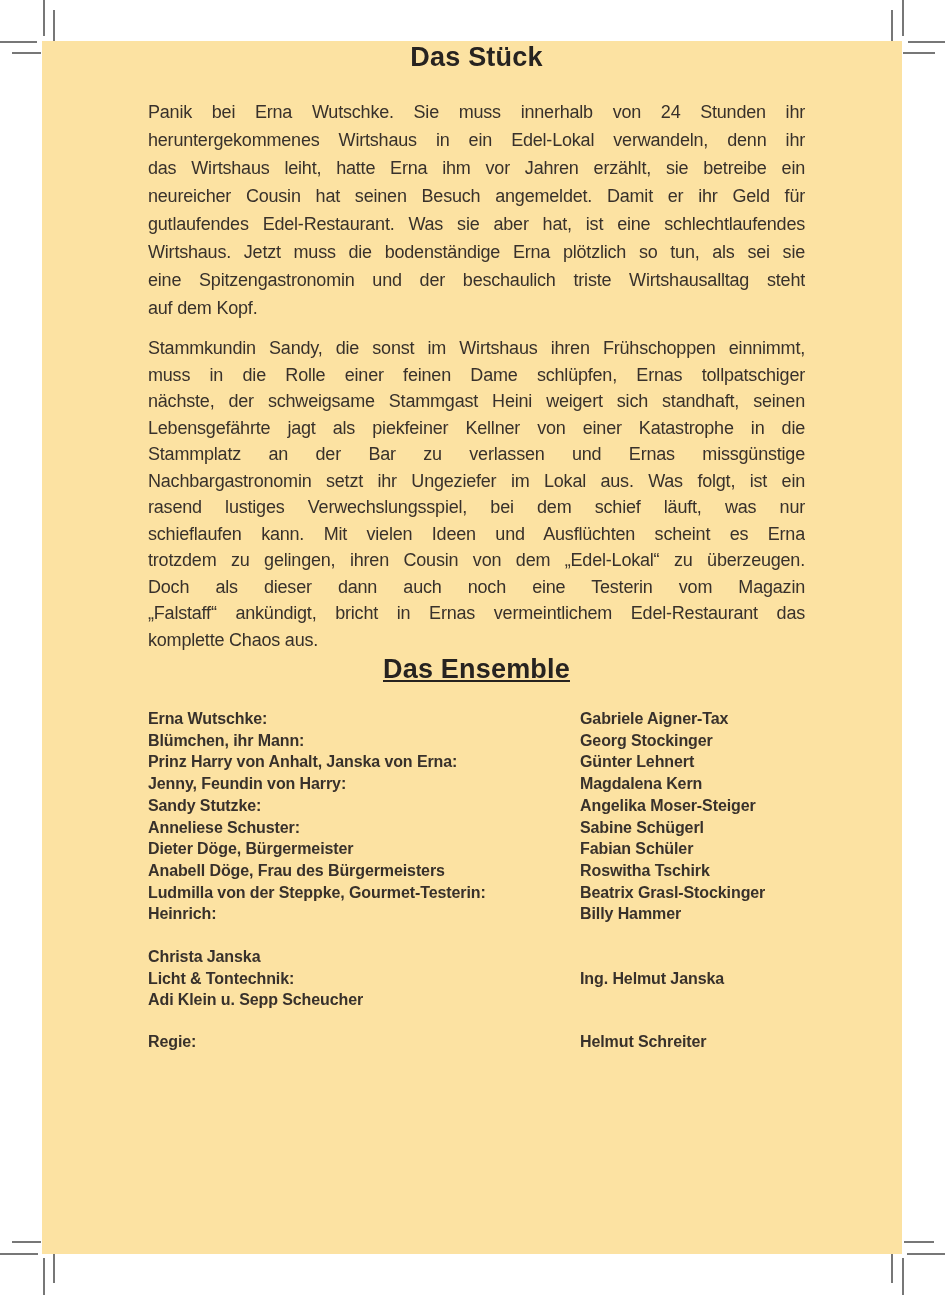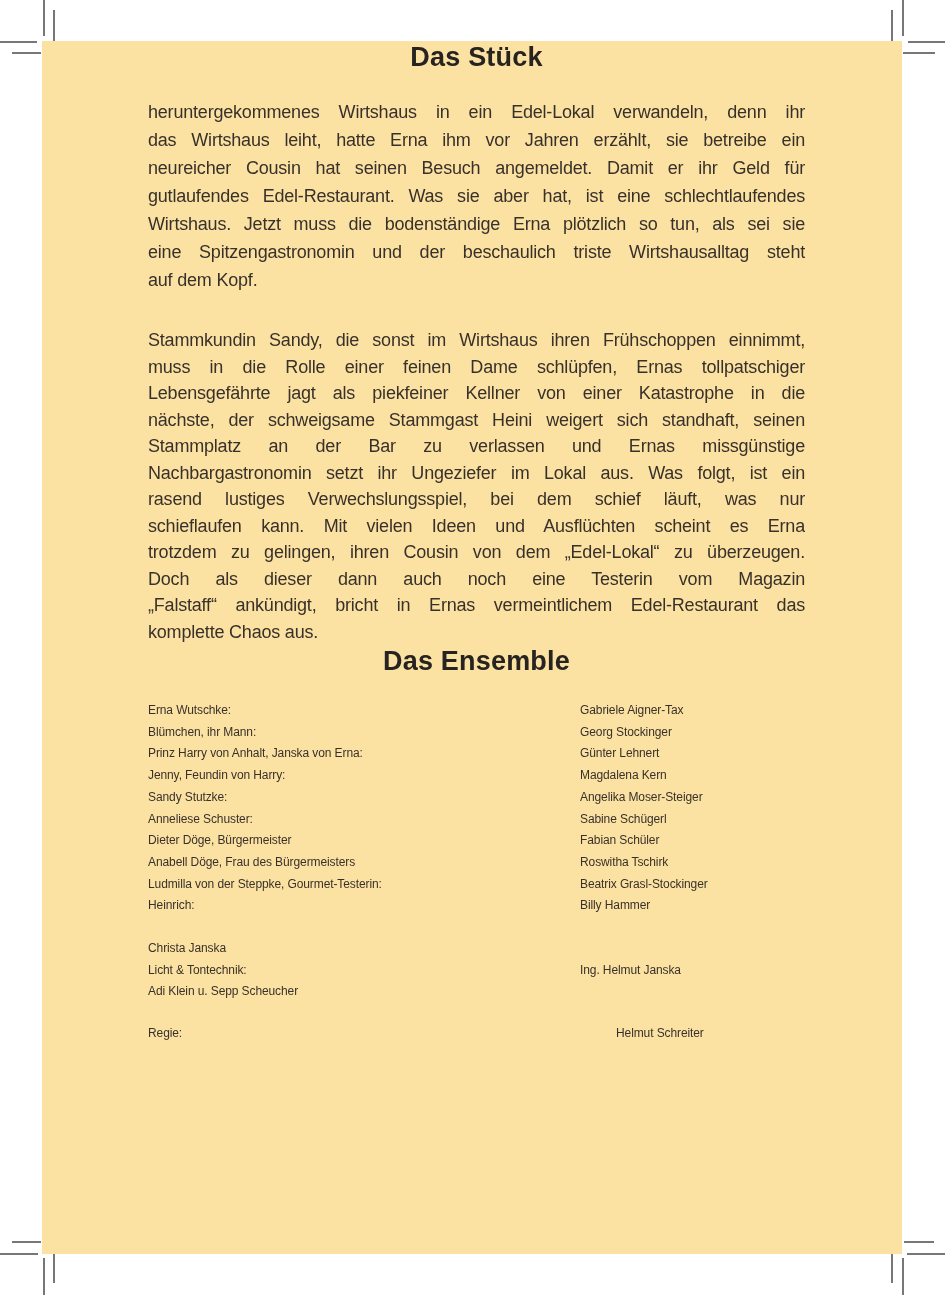--- a/index.html
+++ b/index.html
@@ -39,39 +39,39 @@
   .br-h1{left:904px;top:1241px;width:30px;height:1.5px;}
   .br-h2{left:907px;top:1253px;width:38px;height:1.5px;}
   .br-v1{left:902px;top:1258px;width:1.5px;height:37px;}
   .br-v2{left:891px;top:1254px;width:1.5px;height:29px;}
 
   h1.section-title{
     margin:0;text-align:center;color:var(--heading-text);
     font-size:27px;line-height:33px;font-weight:700;letter-spacing:.2px;
   }
   .title-stueck{margin-top:95px;}
-  .title-ensemble{margin-top:23px;}
+  .title-ensemble{margin-top:23px;text-decoration:underline;}
 
   .para{font-size:18px;letter-spacing:-0.2px;}
   .para .jline{
     text-align:justify;text-align-last:justify;
     white-space:nowrap;overflow:hidden;
   }
   .para .jline.lastline{text-align-last:left;}
   .p1{margin-top:24px;}
   .p1 .jline{line-height:28px;}
-  .p2{margin-top:33px;}
+  .p2{margin-top:13px;}
   .p2 .jline{line-height:26.5px;}
 
   .cast-list{margin-top:22px;}
   .crew-list{margin-top:21px;}
-  .regie-row{margin-top:20px;gap:36px;}
+  .regie-row{margin-top:20px;}
   .crow{
     display:grid;grid-template-columns:432px 1fr;
-    font-size:12px;line-height:21.7px;letter-spacing:-0.1px;
+    font-size:16px;line-height:21.7px;letter-spacing:-0.1px;font-weight:bold;
   }
   .crow span{white-space:nowrap;overflow:hidden;}
 </style>
 </head>
 <body>
 
 <div class="crop tl-v1"></div>
 <div class="crop tl-v2"></div>
 <div class="crop tl-h1"></div>
 <div class="crop tl-h2"></div>
@@ -86,34 +86,35 @@
 <div class="crop br-h1"></div>
 <div class="crop br-h2"></div>
 <div class="crop br-v1"></div>
 <div class="crop br-v2"></div>
 
 <div class="card">
 
   <h1 class="section-title title-stueck">Das Stück</h1>
 
   <div class="para p1">
+    <div class="jline">Panik bei Erna Wutschke. Sie muss innerhalb von 24 Stunden ihr</div>
     <div class="jline">heruntergekommenes Wirtshaus in ein Edel-Lokal verwandeln, denn ihr</div>
     <div class="jline">das Wirtshaus leiht, hatte Erna ihm vor Jahren erzählt, sie betreibe ein</div>
     <div class="jline">neureicher Cousin hat seinen Besuch angemeldet. Damit er ihr Geld für</div>
     <div class="jline">gutlaufendes Edel-Restaurant. Was sie aber hat, ist eine schlechtlaufendes</div>
     <div class="jline">Wirtshaus. Jetzt muss die bodenständige Erna plötzlich so tun, als sei sie</div>
     <div class="jline">eine Spitzengastronomin und der beschaulich triste Wirtshausalltag steht</div>
     <div class="jline lastline">auf dem Kopf.</div>
   </div>
 
   <div class="para p2">
     <div class="jline">Stammkundin Sandy, die sonst im Wirtshaus ihren Frühschoppen einnimmt,</div>
     <div class="jline">muss in die Rolle einer feinen Dame schlüpfen, Ernas tollpatschiger</div>
+    <div class="jline">nächste, der schweigsame Stammgast Heini weigert sich standhaft, seinen</div>
     <div class="jline">Lebensgefährte jagt als piekfeiner Kellner von einer Katastrophe in die</div>
-    <div class="jline">nächste, der schweigsame Stammgast Heini weigert sich standhaft, seinen</div>
     <div class="jline">Stammplatz an der Bar zu verlassen und Ernas missgünstige</div>
     <div class="jline">Nachbargastronomin setzt ihr Ungeziefer im Lokal aus. Was folgt, ist ein</div>
     <div class="jline">rasend lustiges Verwechslungsspiel, bei dem schief läuft, was nur</div>
     <div class="jline">schieflaufen kann. Mit vielen Ideen und Ausflüchten scheint es Erna</div>
     <div class="jline">trotzdem zu gelingen, ihren Cousin von dem „Edel-Lokal“ zu überzeugen.</div>
     <div class="jline">Doch als dieser dann auch noch eine Testerin vom Magazin</div>
     <div class="jline">„Falstaff“ ankündigt, bricht in Ernas vermeintlichem Edel-Restaurant das</div>
     <div class="jline lastline">komplette Chaos aus.</div>
   </div>
 

